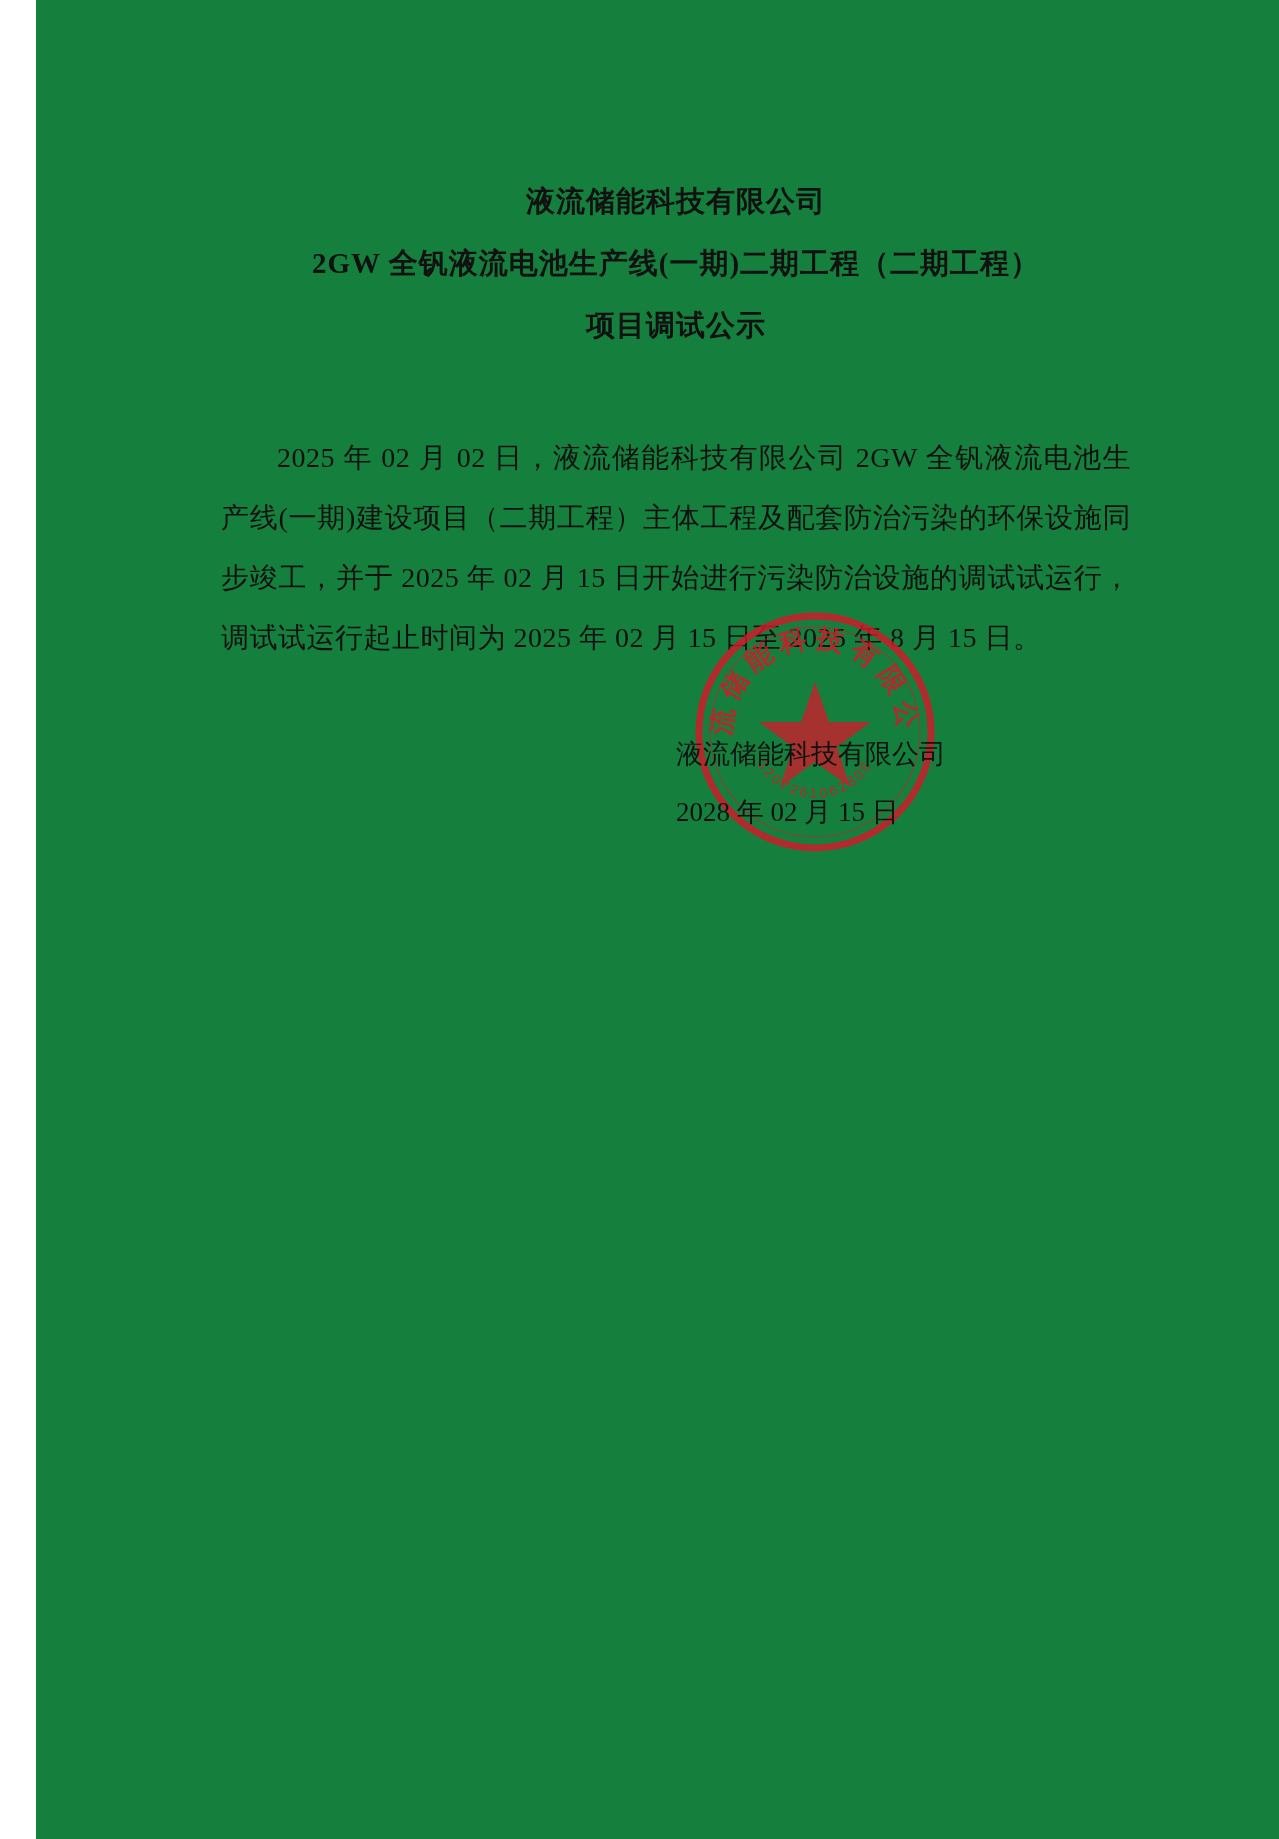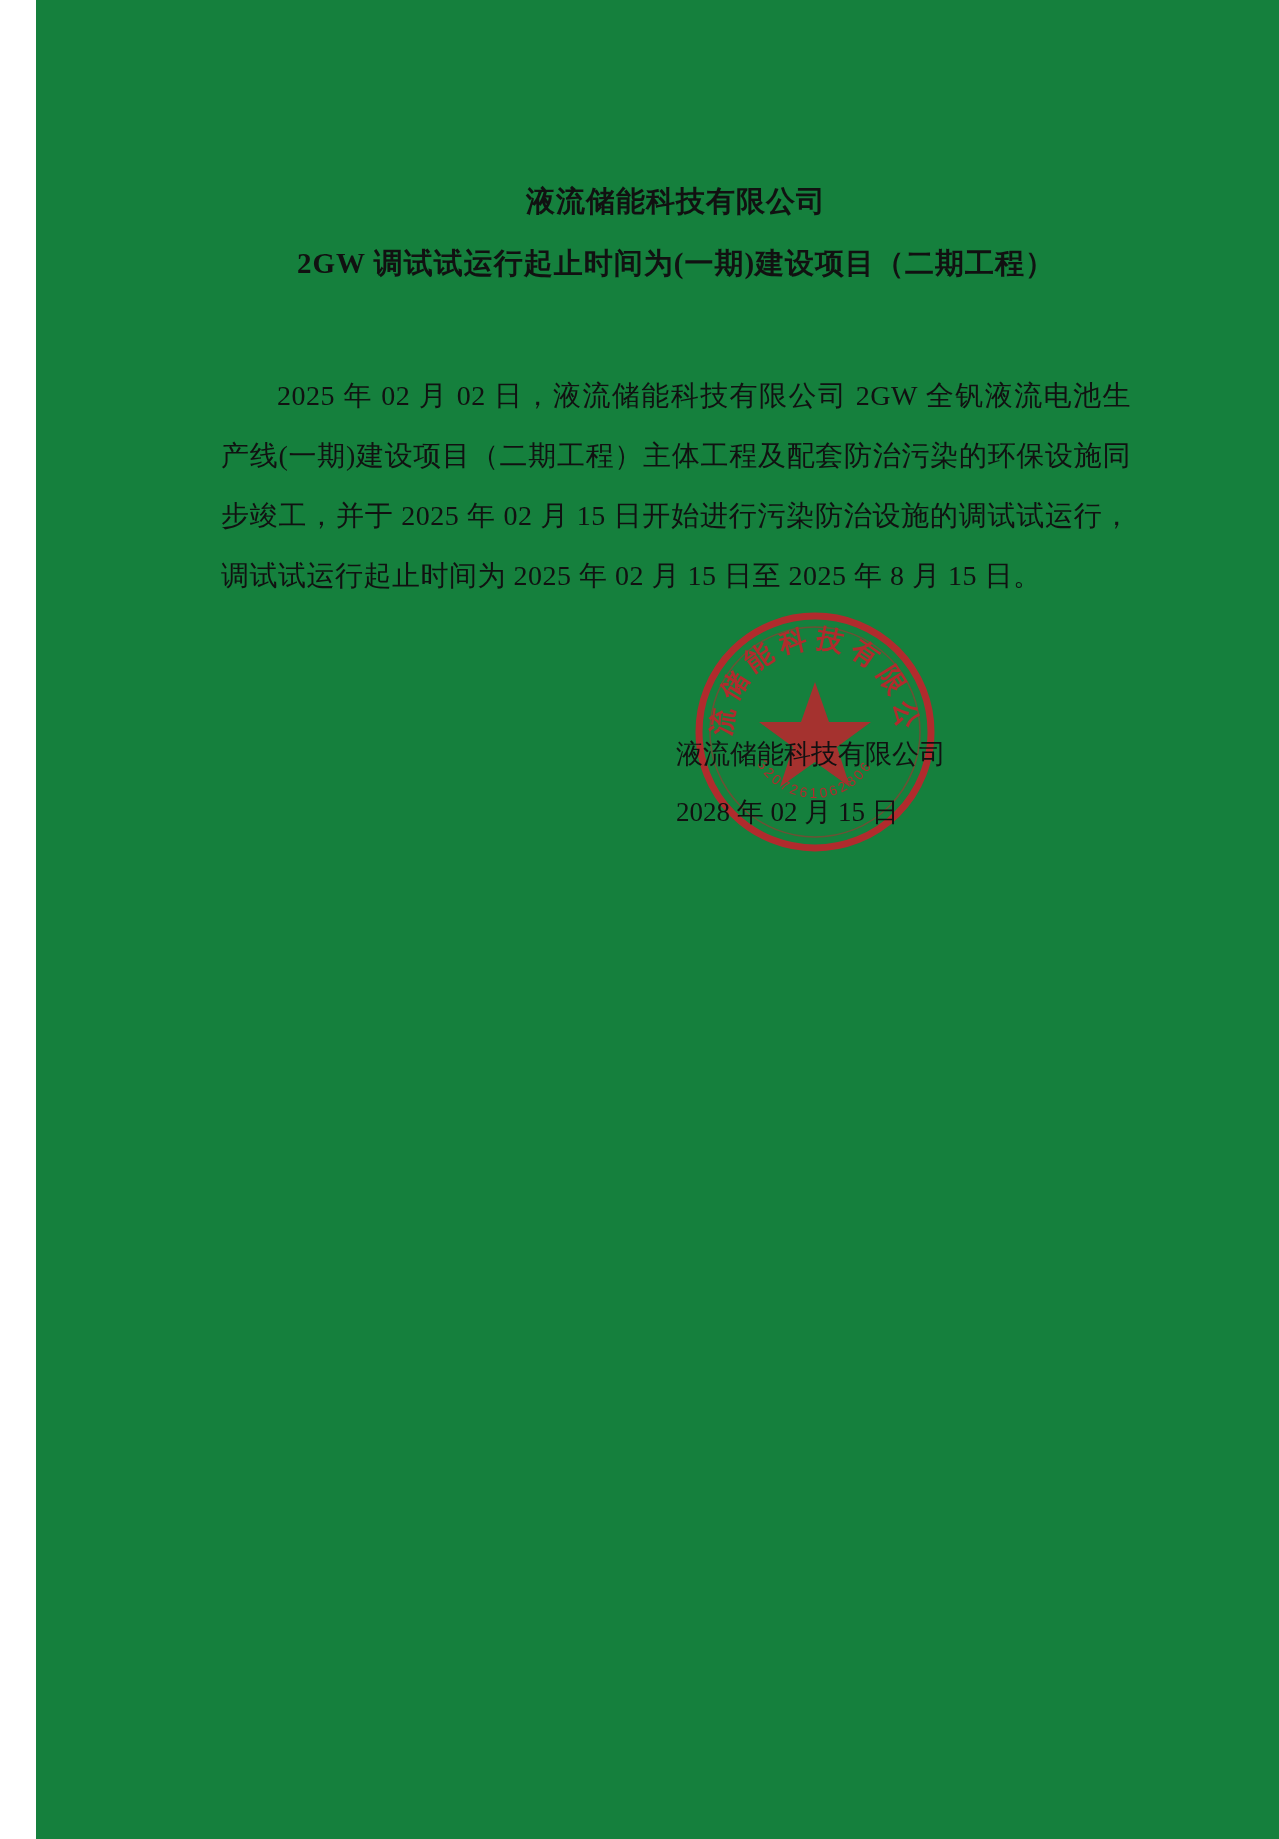--- a/index.html
+++ b/index.html
@@ -84,21 +84,22 @@
 </style>
 </head>
 <body>
 
 <div class="page">
 
   <div class="content">
 
     <div class="title-block">
       <div class="title-line">液流储能科技有限公司</div>
-      <div class="title-line">2GW 调试试运行起止时间为(一期)建设项目（二期工程）</div>
+      <div class="title-line">2GW 全钒液流电池生产线(一期)二期工程（二期工程）</div>
+      <div class="title-line">项目调试公示</div>
     </div>
 
     <div class="body-block">
       <p class="para">2025 年 02 月 02 日，液流储能科技有限公司 2GW 全钒液流电池生产线(一期)建设项目（二期工程）主体工程及配套防治污染的环保设施同步竣工，并于 2025 年 02 月 15 日开始进行污染防治设施的调试试运行，调试试运行起止时间为 2025 年 02 月 15 日至 2025 年 8 月 15 日。</p>
     </div>
 
   </div>
 
   <div class="seal">
     <svg viewBox="0 0 248 248" xmlns="http://www.w3.org/2000/svg">

